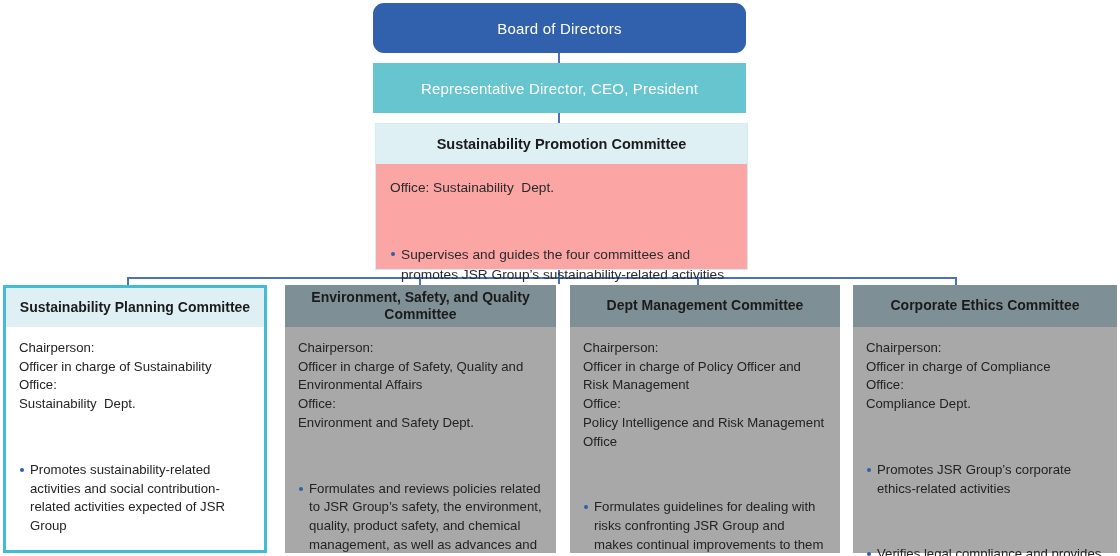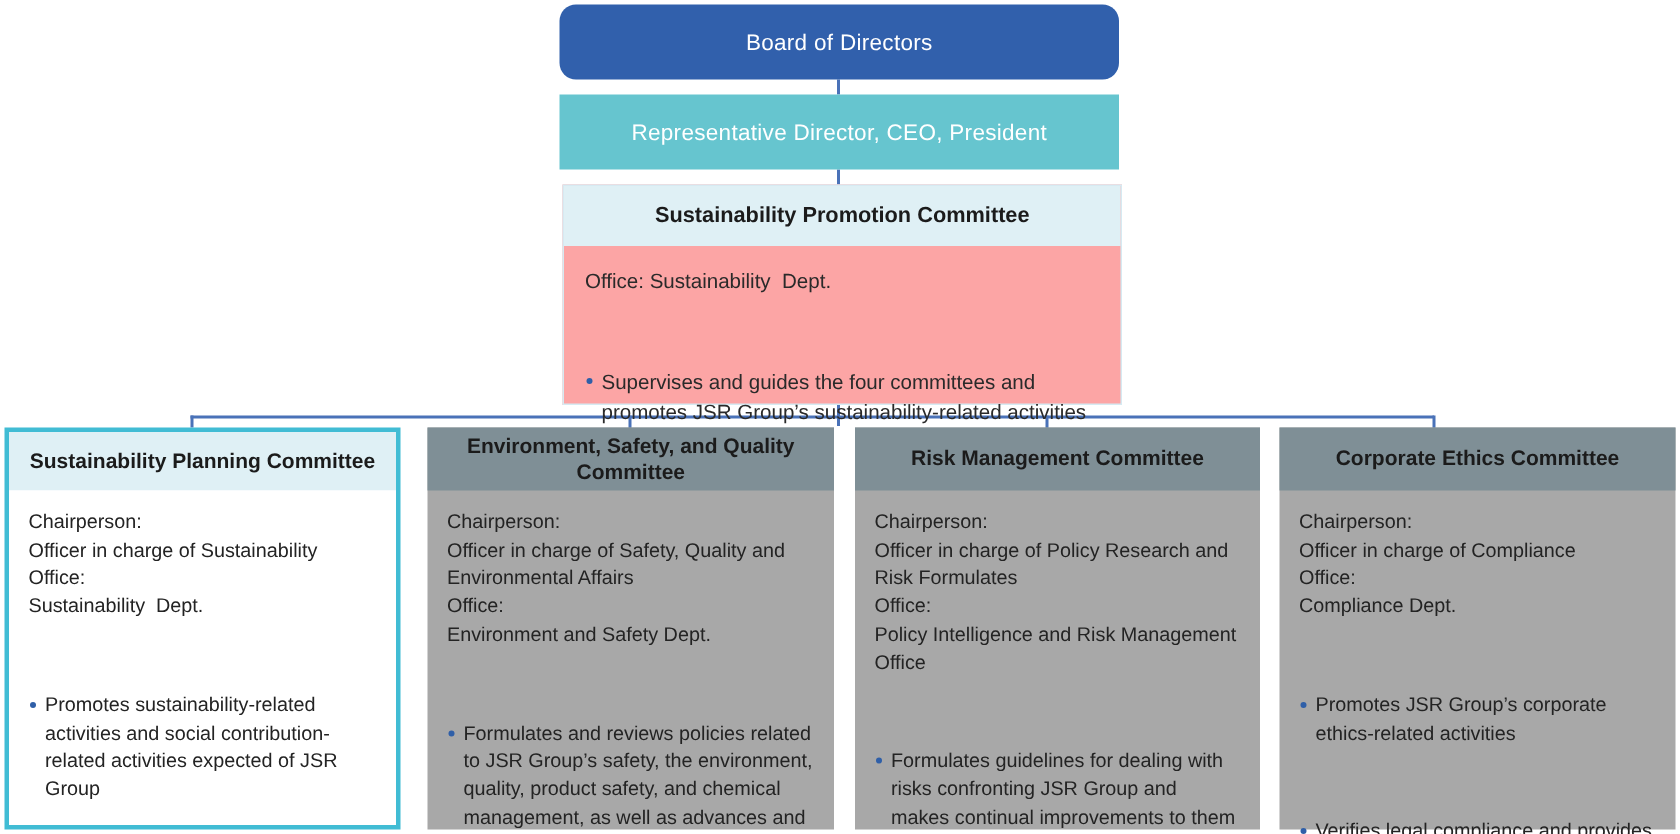--- a/index.html
+++ b/index.html
@@ -211,25 +211,25 @@
           <div class="meta-line">Office:</div>
           <div class="meta-line">Environment and Safety Dept.</div>
         </div>
       <ul class="bullets">
           <li>Formulates and reviews policies related to JSR Group’s safety, the environment, quality, product safety, and chemical management, as well as advances and maintains implementation, centered on Responsible Care activities</li>
         </ul>
     </div>
   </div>
 
   <div class="cbox" id="cbox-2">
-    <div class="c-head">Risk Management Committee</div>
-    <div class="c-body">
-      <div class="meta-group">
-          <div class="meta-line">Chairperson:</div>
-          <div class="meta-line">Officer in charge of Policy Research and Risk Formulates</div>
+    <div class="c-head">Dept Management Committee</div>
+    <div class="c-body">
+      <div class="meta-group">
+          <div class="meta-line">Chairperson:</div>
+          <div class="meta-line">Officer in charge of Policy Officer and Risk Management</div>
           <div class="meta-line">Office:</div>
           <div class="meta-line">Policy Intelligence and Risk Management Office</div>
         </div>
       <ul class="bullets">
           <li>Formulates guidelines for dealing with risks confronting JSR Group and makes continual improvements to them</li>
         </ul>
     </div>
   </div>
 
   <div class="cbox" id="cbox-3">

